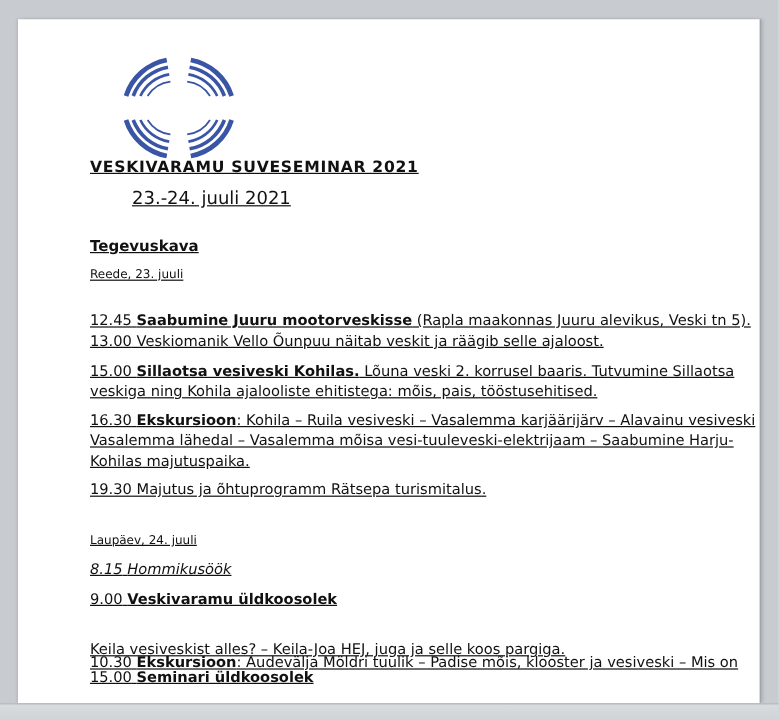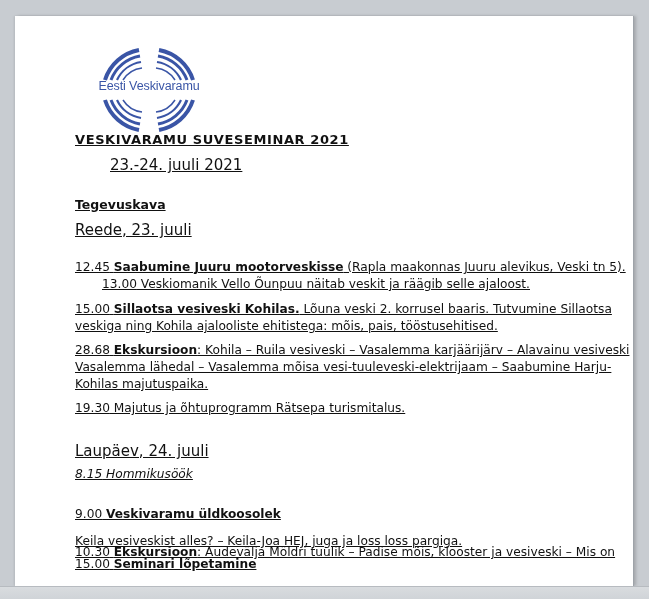--- a/index.html
+++ b/index.html
@@ -23,21 +23,21 @@
   .logo-text {
     position:absolute; left:0; top:35px; width:112px; text-align:center;
     font-family:"Liberation Sans", sans-serif; font-size:12.5px; color:#3a55a6;
     background:rgba(255,255,255,0.0); letter-spacing:-0.1px; white-space:nowrap;
   }
   .doc { position:absolute; left:75px; top:0; width:540px; font-size:12.2px; line-height:18px; }
   .doc .line { position:absolute; left:0; white-space:nowrap;text-decoration:underline; }
   .title { font-weight:bold; font-size:13px; letter-spacing:0.6px; }
   .date { font-size:15px; }
   .section-h { font-weight:bold; font-size:12.5px; }
-  .day { text-decoration:underline; font-size:15px; }
+  .day { text-decoration:underline; font-size:10px; }
   b { font-weight:bold; }
   i { font-style:italic; }
 </style>
 </head>
 <body>
 
 <div class="page">
 
   <div class="logo">
     <svg width="112" height="92" viewBox="0 0 112 92">
@@ -55,61 +55,60 @@
         <path d="M66 6 A44 44 0 0 1 100 36" stroke-width="4"></path>
         <path d="M65 12 A38 38 0 0 1 94 36" stroke-width="3"></path>
         <path d="M64 18 A32 32 0 0 1 88 36" stroke-width="2.2"></path>
         <path d="M63 24 A26 26 0 0 1 82 36" stroke-width="1.5"></path>
         <path d="M100 56 A44 44 0 0 1 66 86" stroke-width="4"></path>
         <path d="M94 56 A38 38 0 0 1 65 80" stroke-width="3"></path>
         <path d="M88 56 A32 32 0 0 1 64 74" stroke-width="2.2"></path>
         <path d="M82 56 A26 26 0 0 1 63 68" stroke-width="1.5"></path>
       </g>
     </svg>
-    <div class="logo-text">Eesti Veskivaramu</div>
   </div>
 
   <div class="doc" style="left:60px;">
     <div class="line title" style="top:115px;">VESKIVARAMU SUVESEMINAR 2021</div>
     <div class="line date" style="top:140px;margin-left:35px;">23.-24. juuli 2021</div>
     <div class="line section-h" style="top:180px;">Tegevuskava</div>
     <div class="line day" style="top:205px;">Reede, 23. juuli</div>
 
     <div class="line" style="top:242px;">
       <span>12.45</span> <b>Saabumine Juuru mootorveskisse</b><span> (Rapla maakonnas Juuru alevikus, Veski tn 5).</span>
     </div>
-    <div class="line" style="top:259px;margin-left:27px;">
+    <div class="line" style="top:259px;">
       <span>13.00</span><span> Veskiomanik Vello Õunpuu näitab veskit ja räägib selle ajaloost.</span>
     </div>
     <div class="line" style="top:284px;">
       <span>15.00</span> <b>Sillaotsa vesiveski Kohilas.</b><span> Lõuna veski 2. korrusel baaris. Tutvumine Sillaotsa</span>
     </div>
     <div class="line" style="top:301px;text-align:right;">veskiga ning Kohila ajalooliste ehitistega: mõis, pais, tööstusehitised.</div>
 
     <div class="line" style="top:325px;">
-      <span>28.68</span> <b>Ekskursioon</b><span>: Kohila – Ruila vesiveski – Vasalemma karjäärijärv – Alavainu vesiveski</span>
+      <span>16.30</span> <b>Ekskursioon</b><span>: Kohila – Ruila vesiveski – Vasalemma karjäärijärv – Alavainu vesiveski</span>
     </div>
     <div class="line" style="top:342px;">Vasalemma lähedal – Vasalemma mõisa vesi-tuuleveski-elektrijaam – Saabumine Harju-</div>
     <div class="line" style="top:359px;">Kohilas majutuspaika.</div>
 
     <div class="line" style="top:383px;">
       <span>19.30</span><span> Majutus ja õhtuprogramm Rätsepa turismitalus.</span>
     </div>
 
     <div class="line day" style="top:426px;">Laupäev, 24. juuli</div>
 
     <div class="line" style="top:449px;">
       <i><span>8.15</span> <span>Hommikusöök</span></i>
     </div>
-    <div class="line" style="top:474px;margin-top:15px;">
+    <div class="line" style="top:474px;">
       <span>9.00</span> <b>Veskivaramu üldkoosolek</b>
     </div>
     <div class="line" style="top:499px;margin-top:28px;">
       <span>10.30</span> <b>Ekskursioon</b><span>:  Audevälja Möldri tuulik – Padise mõis, klooster ja vesiveski – Mis on</span>
     </div>
-    <div class="line" style="top:516px;">Keila vesiveskist alles? – Keila-Joa HEJ, juga ja loss loss pargiga.</div>
+    <div class="line" style="top:516px;">Keila vesiveskist alles? – Keila-Joa HEJ, juga ja selle koos pargiga.</div>
     <div class="line" style="top:539px;">
-      <span>15.00</span> <b>Seminari lõpetamine</b>
+      <span>15.00</span> <b>Seminari üldkoosolek</b>
     </div>
   </div>
 </div>
 
 <div class="bottom-bar"></div>
 
 </body></html>

